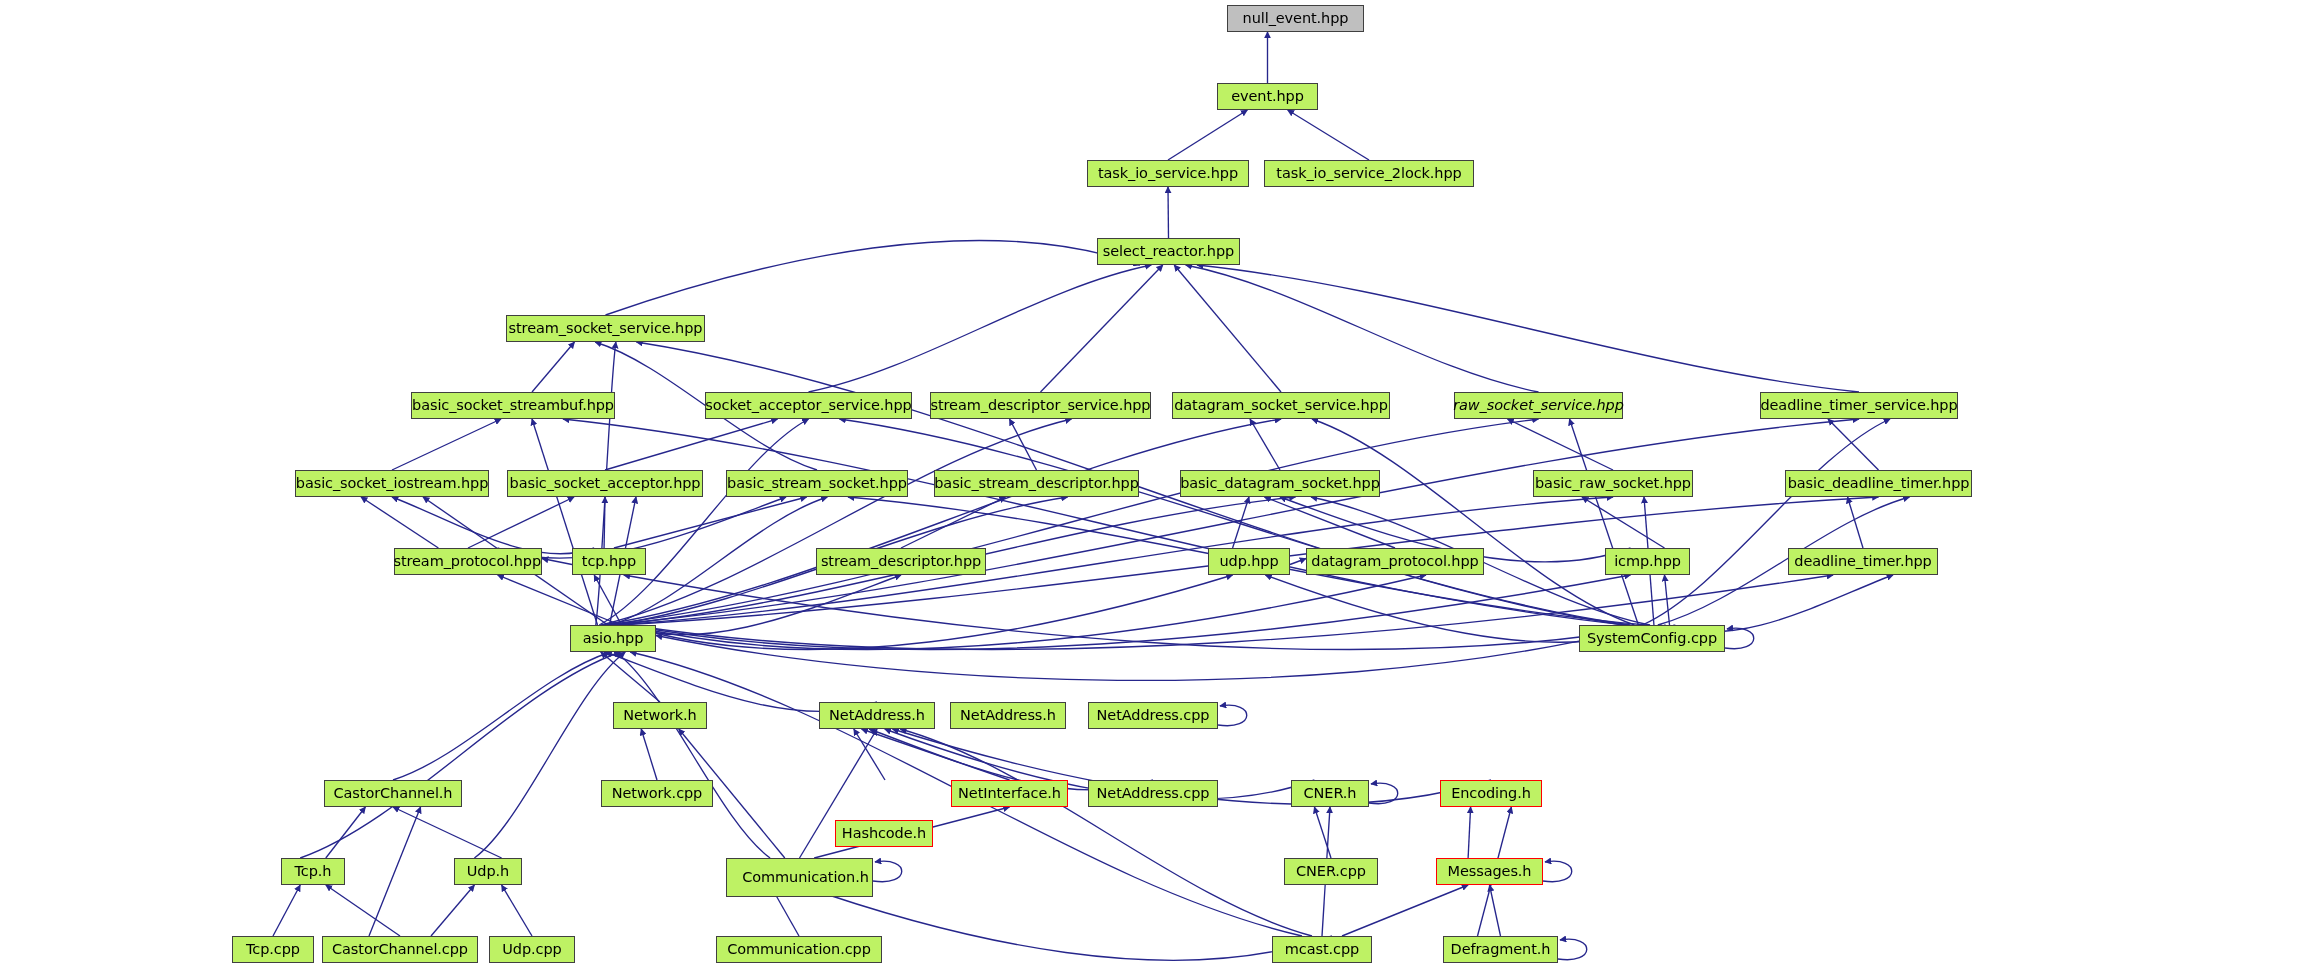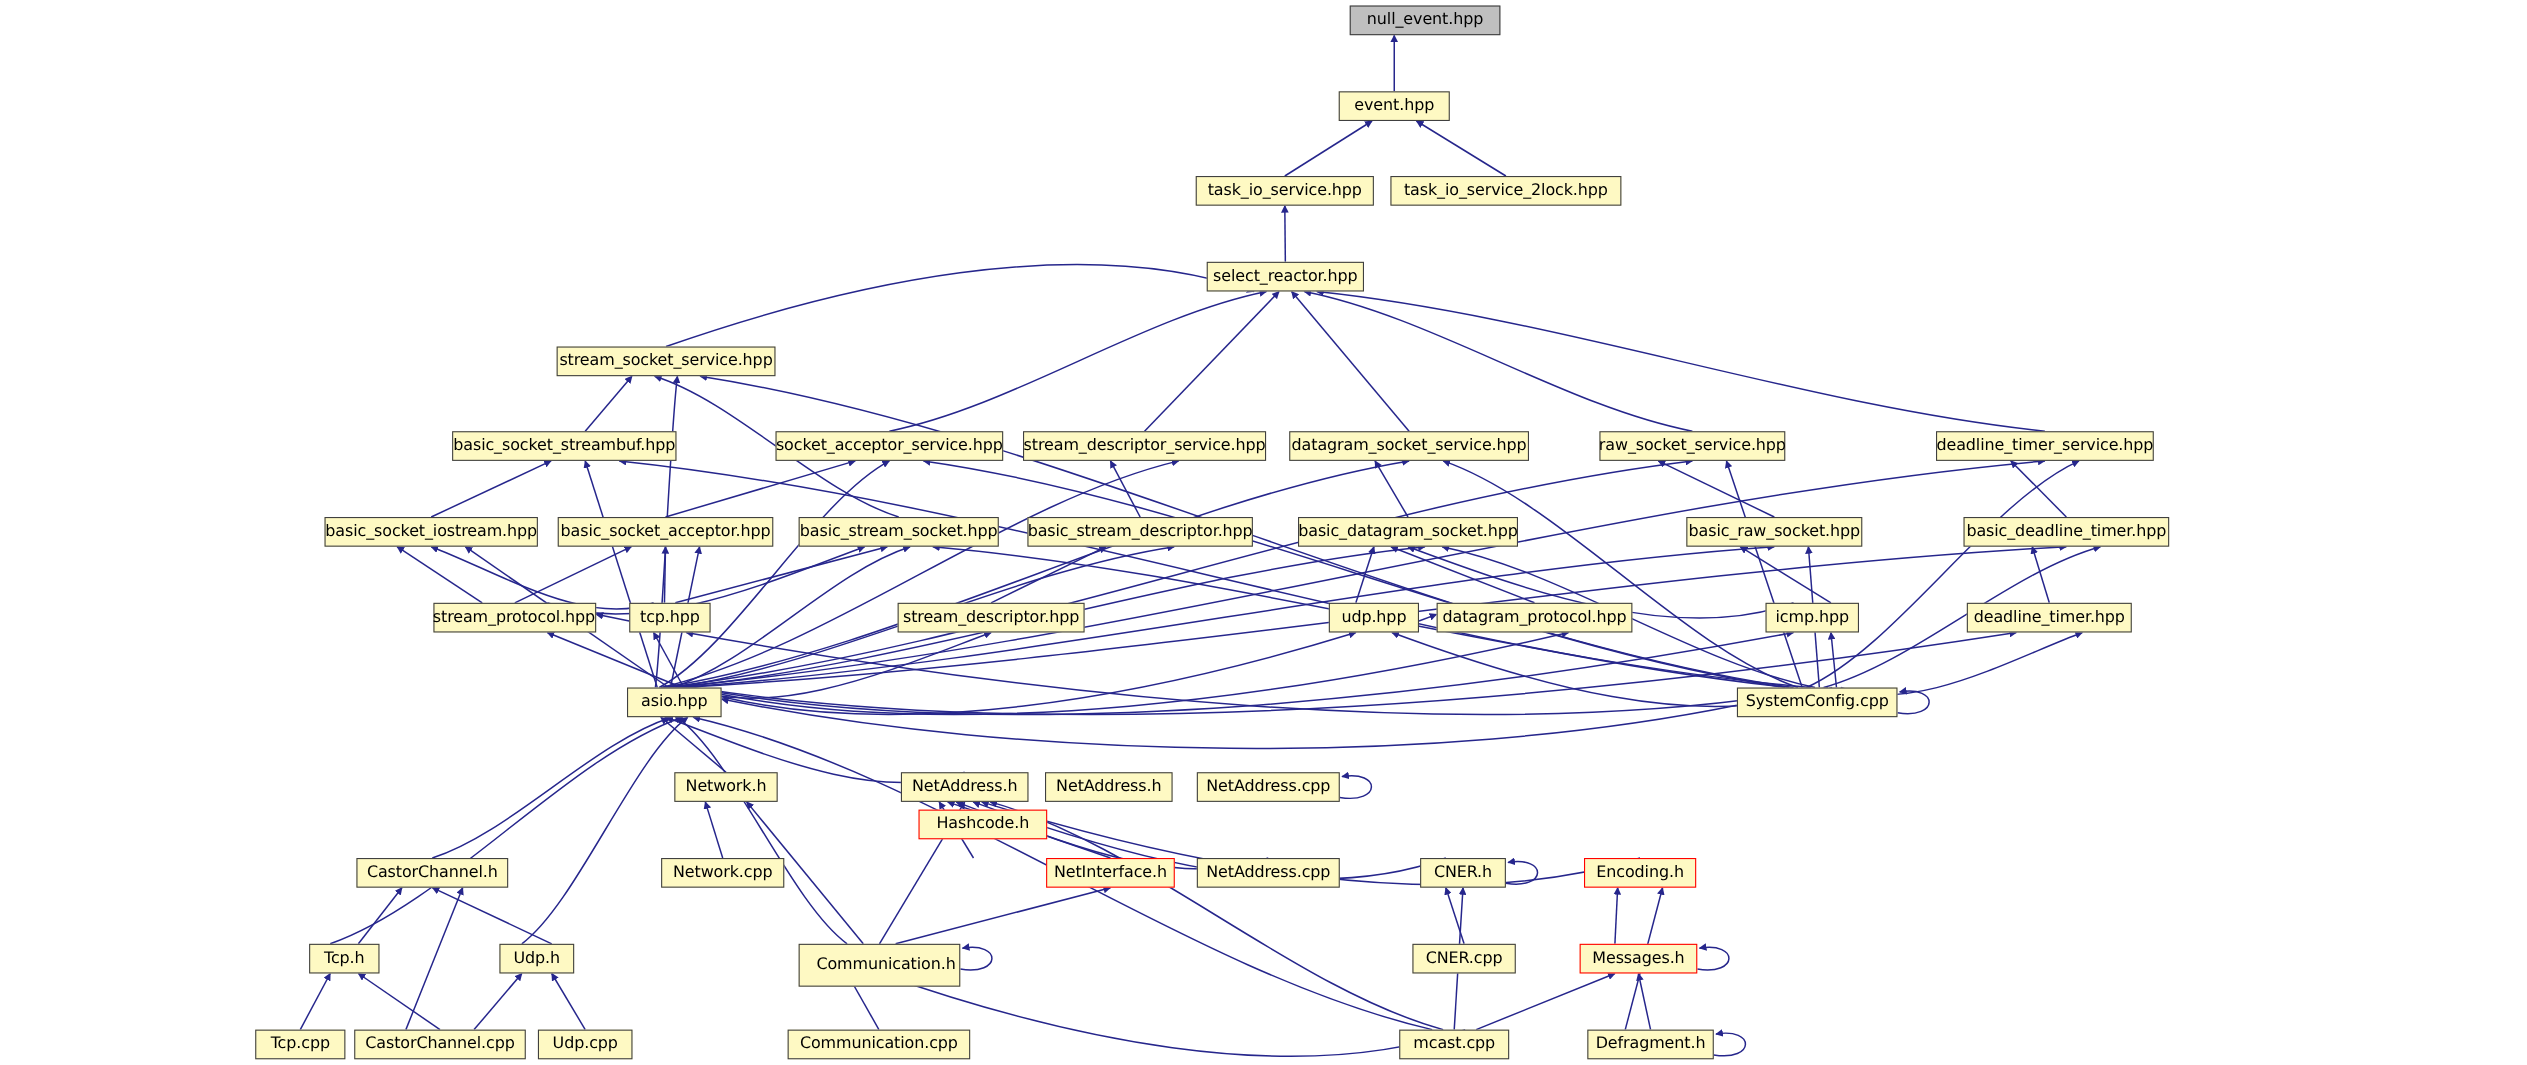--- a/index.html
+++ b/index.html
@@ -29,21 +29,21 @@
     width: 2297px;
     height: 968px;
   }
   .node {
     position: absolute;
     box-sizing: border-box;
     display: flex;
     align-items: center;
     justify-content: center;
     border: 1px solid #404040;
-    background: #fef9c3;
+    background: #bef264;
     color: #000000;
     font-size: 14.5px;
     line-height: 1;
     white-space: nowrap;
     letter-spacing: -0.1px;
     cursor: pointer;
   }
   .node.root {
     background: #bfbfbf;
     border-color: #404040;
@@ -198,21 +198,21 @@
       </div>
       <div class="node" style="left: 705px; top: 392px; width: 207px; height: 27px;">
         <span class="node-label">socket_acceptor_service.hpp</span>
       </div>
       <div class="node" style="left: 930px; top: 392px; width: 221px; height: 27px;">
         <span class="node-label">stream_descriptor_service.hpp</span>
       </div>
       <div class="node" style="left: 1172px; top: 392px; width: 218px; height: 27px;">
         <span class="node-label">datagram_socket_service.hpp</span>
       </div>
-      <div class="node" style="left: 1454px; top: 392px; width: 169px; height: 27px;">
+      <div class="node" style="left: 1454px; top: 392px; width: 169px; height: 27px; font-style: italic;">
         <span class="node-label">raw_socket_service.hpp</span>
       </div>
       <div class="node" style="left: 1760px; top: 392px; width: 198px; height: 27px;">
         <span class="node-label">deadline_timer_service.hpp</span>
       </div>
       <div class="node" style="left: 295px; top: 470px; width: 194px; height: 27px;">
         <span class="node-label">basic_socket_iostream.hpp</span>
       </div>
       <div class="node" style="left: 507px; top: 470px; width: 196px; height: 27px;">
         <span class="node-label">basic_socket_acceptor.hpp</span>
@@ -270,21 +270,21 @@
       </div>
       <div class="node" style="left: 1088px; top: 702px; width: 130px; height: 27px;">
         <span class="node-label">NetAddress.cpp</span>
       </div>
       <div class="node" style="left: 324px; top: 780px; width: 138px; height: 27px;">
         <span class="node-label">CastorChannel.h</span>
       </div>
       <div class="node" style="left: 601px; top: 780px; width: 112px; height: 27px;">
         <span class="node-label">Network.cpp</span>
       </div>
-      <div class="node warn" style="left: 835px; top: 736px; width: 117px; height: 27px;">
+      <div class="node warn" style="left: 835px; top: 820px; width: 98px; height: 27px;">
         <span class="node-label">Hashcode.h</span>
       </div>
       <div class="node warn" style="left: 951px; top: 780px; width: 117px; height: 27px;">
         <span class="node-label">NetInterface.h</span>
       </div>
       <div class="node" style="left: 1088px; top: 780px; width: 130px; height: 27px;">
         <span class="node-label">NetAddress.cpp</span>
       </div>
       <div class="node" style="left: 1291px; top: 780px; width: 78px; height: 27px;">
         <span class="node-label">CNER.h</span>

